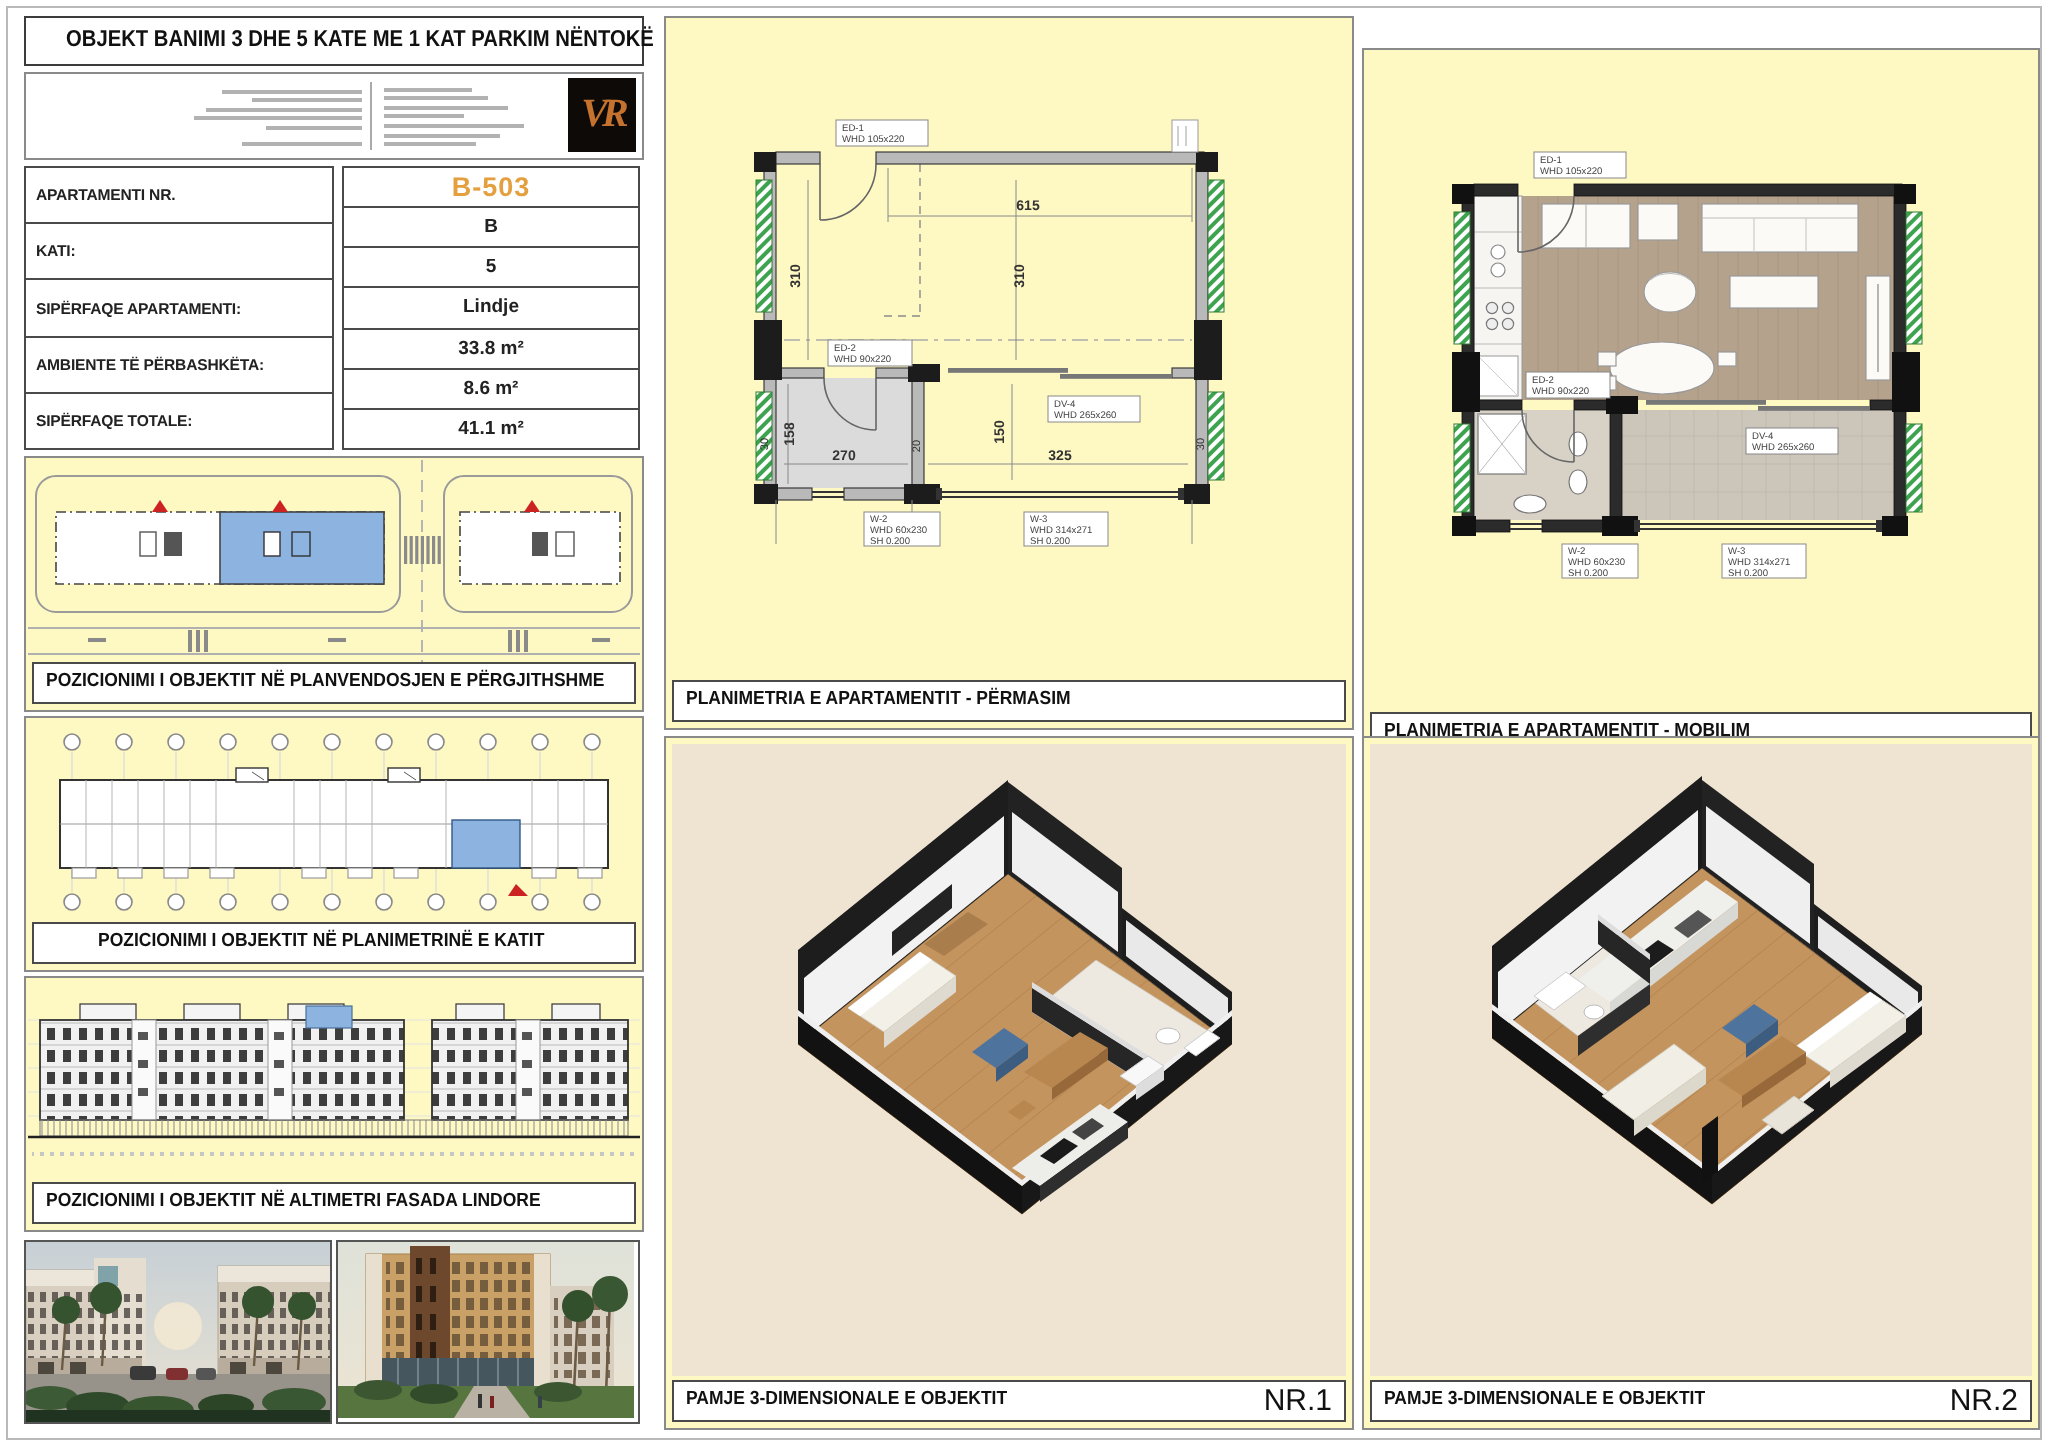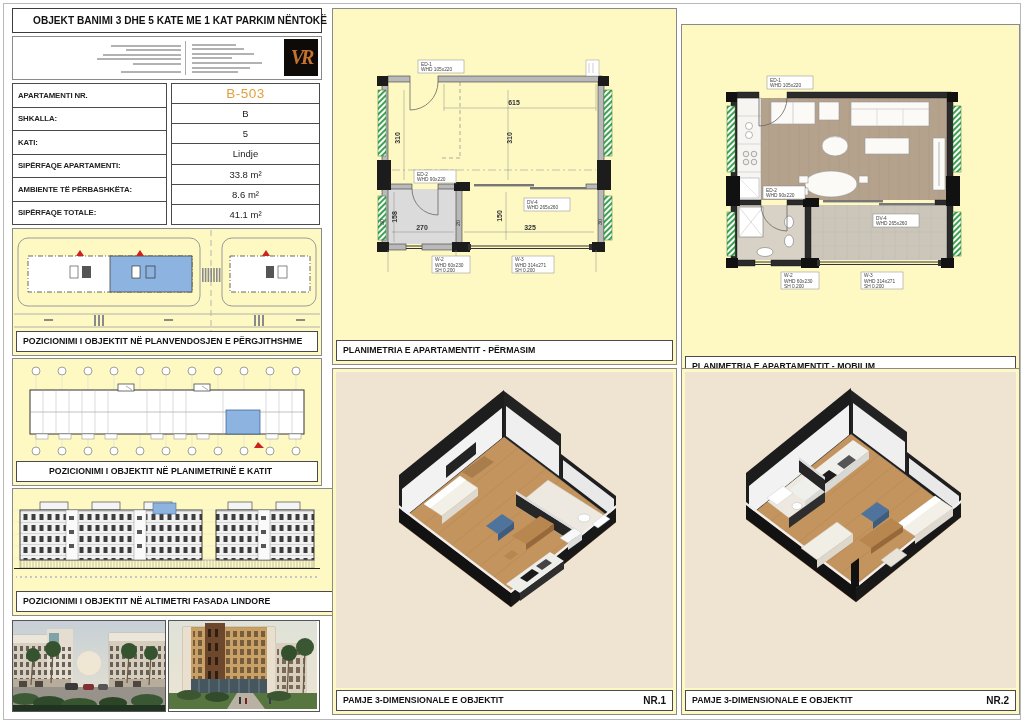--- a/index.html
+++ b/index.html
@@ -2,37 +2,37 @@
 <html><head>
 <meta charset="utf-8">
 <style>
   html,body{margin:0;padding:0;background:#e8e8e8;}
   .sheet{position:relative;width:1024px;height:723px;background:#fff;font-family:"Liberation Sans",sans-serif;overflow:hidden;margin:0 auto;}
   .frame{position:absolute;left:3px;top:3px;right:3px;bottom:3px;border:1px solid #b9b9b9;pointer-events:none;}
   .abs{position:absolute;}
   .panel{position:absolute;border:1px solid #8a8a8a;background:#fef9c3;}
   .caption-bar{position:absolute;left:3px;right:3px;bottom:3px;height:19px;border:1px solid #4a4a4a;background:#fff;font-weight:bold;font-size:9.5px;line-height:17px;color:#111;padding-left:6px;white-space:nowrap;overflow:hidden;}
   .capx{display:inline-block;transform:scaleX(.92);transform-origin:0 50%;}
-  .nr{position:absolute;right:6px;top:1px;font-weight:bold;font-size:10px;color:#111;margin-left:28px;}
+  .nr{position:absolute;right:6px;top:1px;font-weight:normal;font-size:15px;color:#111;margin-left:28px;}
   .title-box{position:absolute;left:12px;top:8px;width:308px;height:23px;border:1px solid #3c3c3c;text-align:left;font-weight:bold;font-size:11.5px;line-height:23px;color:#111;}
   .title-box span{display:inline-block;transform:scaleX(.88);transform-origin:50% 50%;white-space:nowrap;}
   .info-box{position:absolute;left:12px;top:36px;width:308px;height:42px;border:1px solid #8a8a8a;}
   .info-col1{position:absolute;right:140px;top:5px;width:90px;}
   .info-col2{position:absolute;left:172px;top:4px;width:80px;border-left:1px solid #aaa;padding-left:6px;height:34px;}
   .tline{height:2px;background:#b2b2b2;margin:2.6px 0;}
   .r{margin-left:auto;}
   .logo{position:absolute;right:3px;top:2px;width:34px;height:37px;background:#0d0a08;color:#c4722e;text-align:center;font-family:"Liberation Serif",serif;font-style:italic;font-weight:bold;font-size:20px;line-height:37px;letter-spacing:-3px;}
   .tbl{position:absolute;left:12px;top:83px;width:312px;height:142px;}
   .tcol{position:absolute;top:0;height:100%;border:1px solid #4a4a4a;display:flex;flex-direction:column;box-sizing:border-box;}
   .tcol-l{left:0;width:155px;}
   .tcol-v{left:159px;width:149px;}
   .trow{flex:1;border-bottom:1px solid #4a4a4a;display:flex;align-items:center;overflow:hidden;}
   .trow:last-child{border-bottom:none;}
   .tcol-l .trow{padding-left:5px;font-size:7.8px;font-weight:bold;color:#222;letter-spacing:-.1px;}
-  .tcol-v .trow{justify-content:center;font-size:9.5px;font-weight:normal;color:#222;}
+  .tcol-v .trow{justify-content:center;font-size:9.5px;font-weight:bold;color:#222;}
   .tcol-v .trow.hl{font-size:13.5px;color:#e49f3e;letter-spacing:.5px;}
   .drawing{position:absolute;left:1px;top:1px;right:1px;bottom:23px;overflow:hidden;}
   .beige{position:absolute;left:3px;right:3px;top:3px;bottom:26px;background:#efe3d2;}
   svg{display:block;}
   svg text{font-family:"Liberation Sans",sans-serif;}
   .dimt{font-size:7px;fill:#333;font-weight:bold;}
   .dimts{font-size:5.5px;fill:#333;}
   .lblt{font-size:4.8px;fill:#444;}
 </style>
 </head>
@@ -64,21 +64,20 @@
       <div class="tline" style="width:46px"></div>
     </div>
     <div class="logo">
       <span>VR</span>
     </div>
   </div>
 
   <div class="tbl">
     <div class="tcol tcol-l">
       <div class="trow">APARTAMENTI NR.</div>
-      <div class="trow">SHKALLA:</div>
       <div class="trow">KATI:</div>
       <div class="trow">SIPËRFAQE APARTAMENTI:</div>
       <div class="trow">AMBIENTE TË PËRBASHKËTA:</div>
       <div class="trow">SIPËRFAQE TOTALE:</div>
     </div>
     <div class="tcol tcol-v">
       <div class="trow hl">B-503</div>
       <div class="trow">B</div>
       <div class="trow">5</div>
       <div class="trow">Lindje</div>
@@ -212,21 +211,21 @@
           <line x1="112" y1="26" x2="118" y2="30" stroke="#555" stroke-width=".5"></line>
           <line x1="188" y1="26" x2="194" y2="30" stroke="#555" stroke-width=".5"></line>
           <rect x="212" y="50" width="34" height="24" fill="#8db3e0" stroke="#335a86" stroke-width=".7"></rect>
           <polygon points="244,82 250,88 240,88" fill="#cc2222"></polygon>
         </g>
       </svg>
     </div>
     <div class="caption-bar"><span class="capx">POZICIONIMI I OBJEKTIT NË PLANIMETRINË E KATIT</span></div>
   </div>
 
-  <div class="panel" style="left:12px;top:488px;width:308px;height:126px;padding-left:40px;">
+  <div class="panel" style="left:12px;top:488px;width:308px;height:126px;">
     <div class="drawing">
       <svg width="306" height="101" viewBox="0 0 306 101">
         <defs>
           <pattern id="winpA" width="8" height="11" patternUnits="userSpaceOnUse">
             <rect width="8" height="11" fill="#f1f1f1"></rect>
             <rect x="1.5" y="2" width="4" height="6" fill="#3d3d3d"></rect>
             <line x1="0" y1="10.5" x2="8" y2="10.5" stroke="#aaa" stroke-width=".4"></line>
           </pattern>
           <pattern id="gtA" width="3" height="8" patternUnits="userSpaceOnUse">
             <line x1="1" y1="0" x2="1" y2="8" stroke="#9a9a9a" stroke-width=".6"></line>

